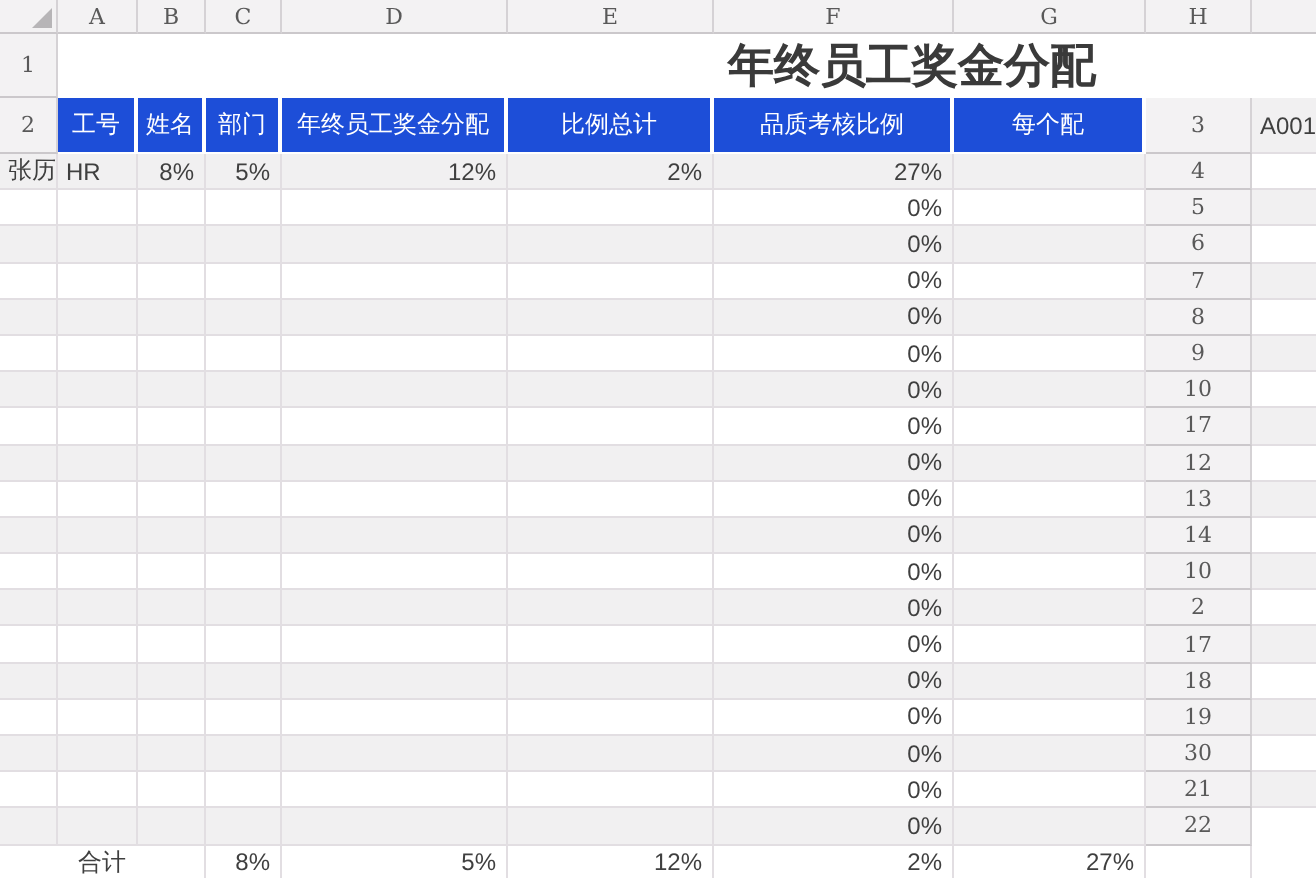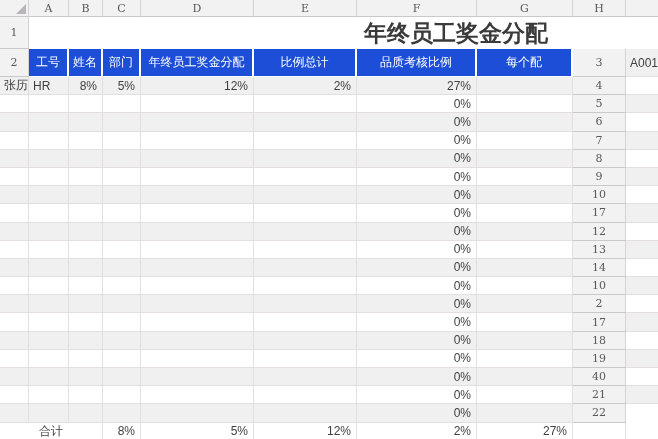--- a/index.html
+++ b/index.html
@@ -248,21 +248,21 @@
       <div class="gh">19</div>
       <div class="cell al band"></div>
       <div class="cell al band"></div>
       <div class="cell al band"></div>
       <div class="cell ar band"></div>
       <div class="cell ar band"></div>
       <div class="cell ar band"></div>
       <div class="cell ar band"></div>
       <div class="cell ar band">0%</div>
       <div class="cell ac band"></div>
-      <div class="gh">40</div>
+      <div class="gh">30</div>
       <div class="cell al"></div>
       <div class="cell al"></div>
       <div class="cell al"></div>
       <div class="cell ar"></div>
       <div class="cell ar"></div>
       <div class="cell ar"></div>
       <div class="cell ar"></div>
       <div class="cell ar">0%</div>
       <div class="cell ac"></div>
       <div class="gh">21</div>

